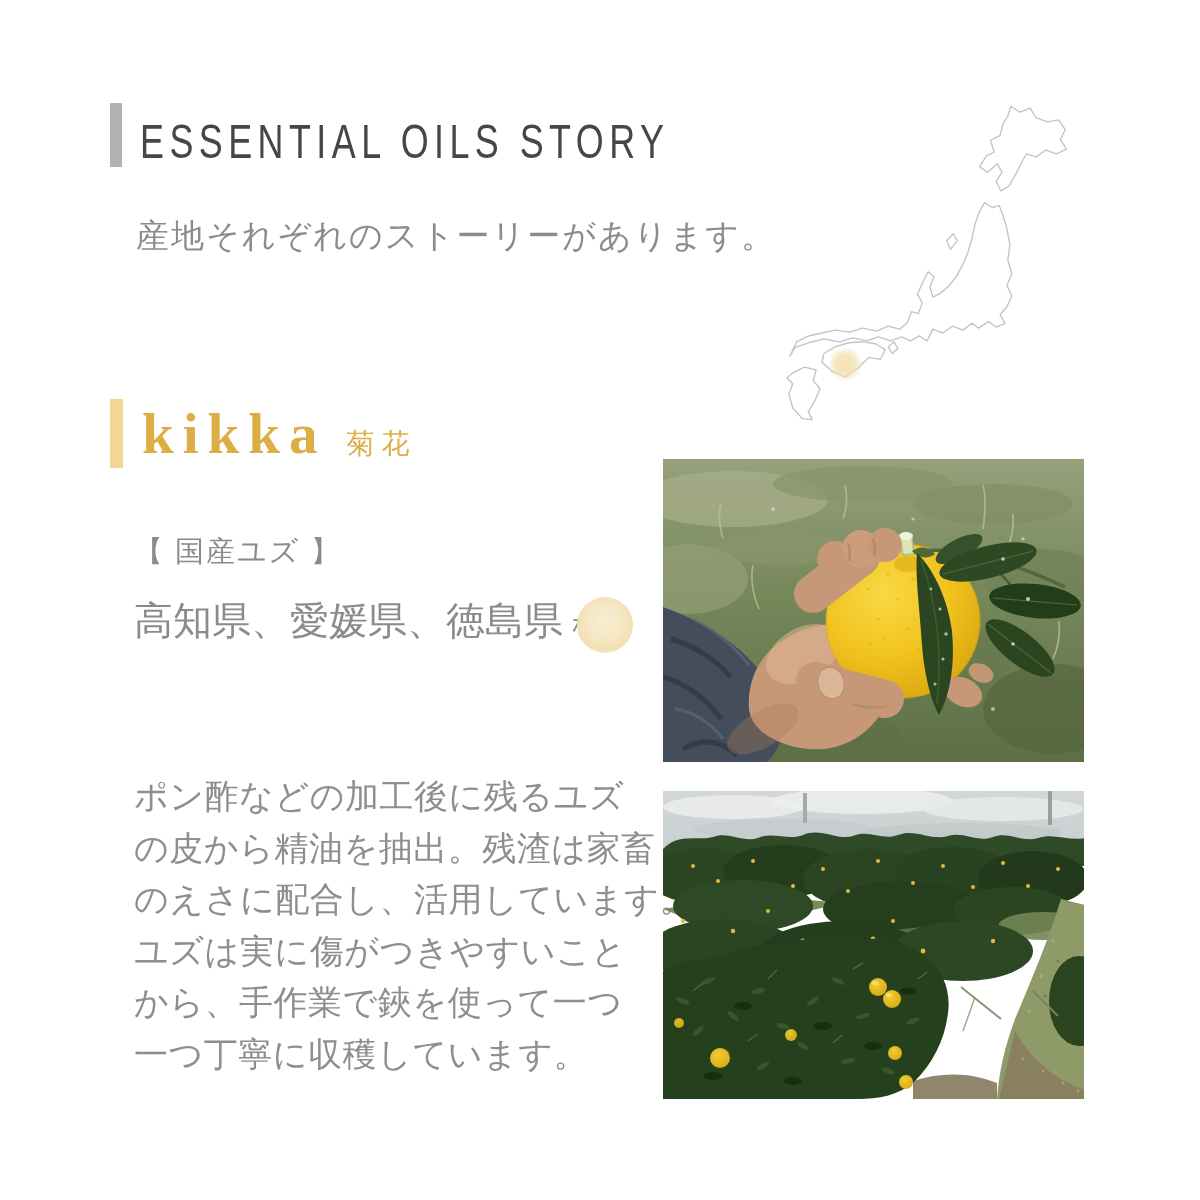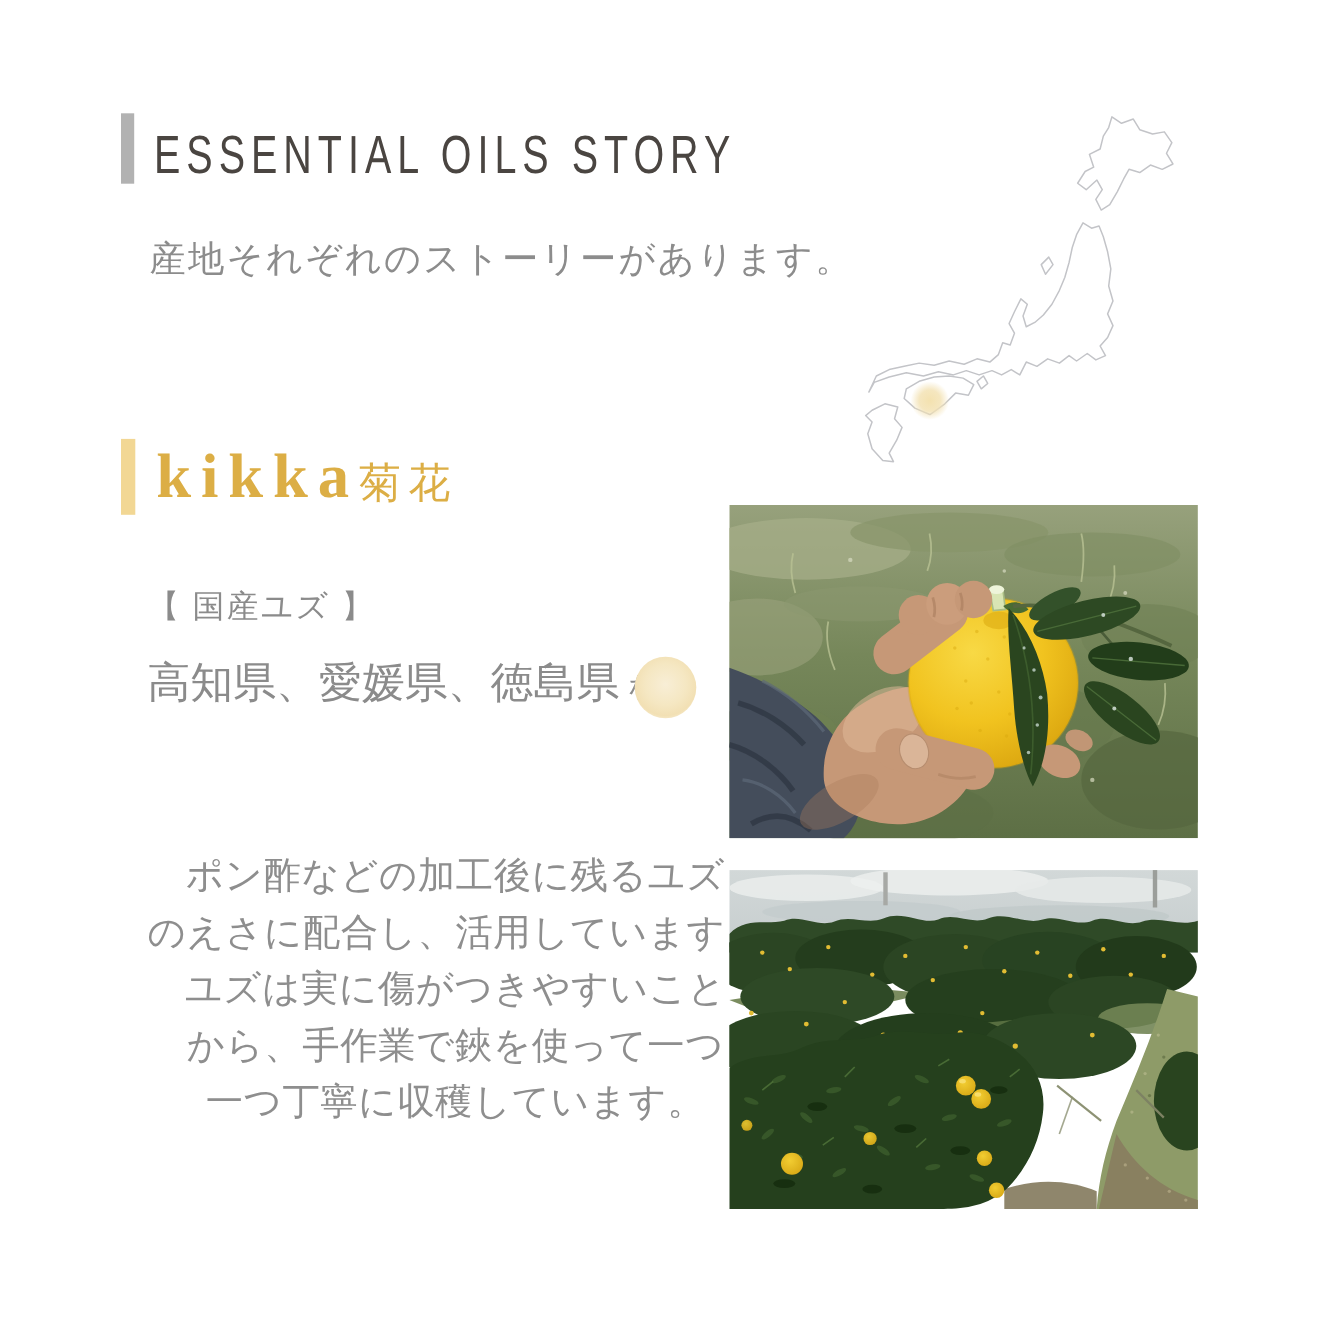--- a/index.html
+++ b/index.html
@@ -1,17 +1,17 @@
 <!DOCTYPE html>
 <html><head>
 <meta charset="utf-8">
 <style>
   html,body{margin:0;padding:0;background:#ffffff;}
   .canvas{position:relative;width:1084px;height:1200px;background:#ffffff;overflow:hidden;
-          font-family:"Liberation Sans","DejaVu Sans",sans-serif;padding-left:16px;}
+          font-family:"Liberation Sans","DejaVu Sans",sans-serif;}
   .abs{position:absolute;}
 
   
   .header-bar{left:110px;top:103px;width:12px;height:64px;background:#b2b2b2;}
   .page-title{left:140px;top:112px;white-space:nowrap;color:#4a4541;
               font-size:46px;font-weight:400;letter-spacing:7px;
               transform:scale(0.78,1.06);transform-origin:left top;}
 
   
   .intro{left:136px;top:203px;color:#8c8c8c;
@@ -19,32 +19,32 @@
          font-size:33px;line-height:66px;letter-spacing:2px;white-space:nowrap;}
 
   
   .japan-map{left:785px;top:98px;width:292px;height:327px;}
 
   
   .brand-bar{left:110px;top:399px;width:13px;height:69px;background:#f2d794;}
   .brand{left:142px;top:401px;white-space:nowrap;color:#dcae45;
          font-family:"Liberation Serif","DejaVu Serif",serif;}
   .brand-name{font-size:57px;letter-spacing:9px;font-weight:bold;}
-  .brand-jp{font-size:38px;letter-spacing:7px;text-align:center;}
+  .brand-jp{font-size:28px;letter-spacing:7px;margin-left:20px;text-align:center;}
 
   
   .bracket-label{left:134px;top:532px;color:#8b8b8b;font-size:29px;letter-spacing:2px;white-space:nowrap;text-align:center;}
   .regions{left:134px;top:594px;color:#8b8b8b;font-size:39px;letter-spacing:0px;white-space:nowrap;}
   .regions .suffix{font-size:27px;margin-left:8px;}
   .region-dot{left:577px;top:597px;width:56px;height:56px;border-radius:50%;
       background:radial-gradient(circle at 50% 45%, #f8eed6 0%, #f5e7c2 45%, #f2e0b4 68%, rgba(242,224,180,0) 100%);}
 
   
   .description{left:134px;top:771px;color:#8e8e8e;font-size:34px;line-height:51.5px;
-               letter-spacing:0.5px;white-space:nowrap;text-align:center;}
+               letter-spacing:0.5px;white-space:nowrap;}
 
   
   .photo1{left:663px;top:459px;width:426px;height:303px;}
   .photo2{left:663px;top:791px;width:426px;height:308px;}
   .photo1 svg,.photo2 svg,.japan-map svg{display:block;width:100%;height:100%;}
 </style>
 </head>
 <body>
 
 <div class="canvas">
@@ -215,20 +215,21 @@
           <circle cx="340" cy="100" r="1.8"></circle>
             <circle cx="365" cy="140" r="2"></circle>
             <circle cx="350" cy="185" r="1.8"></circle>
         </g>
       </g>
     </svg>
   </div>
 
   <div class="abs description">
     <div>ポン酢などの加工後に残るユズ</div>
+    <div>の皮から精油を抽出。残渣は家畜</div>
     <div>のえさに配合し、活用しています。</div>
     <div>ユズは実に傷がつきやすいこと</div>
     <div>から、手作業で鋏を使って一つ</div>
     <div>一つ丁寧に収穫しています。</div>
   </div>
 
   <div class="abs photo2">
     <svg viewBox="0 0 426 308" xmlns="http://www.w3.org/2000/svg">
       <defs>
         <linearGradient id="sky" x1="0" y1="0" x2="0" y2="1">

